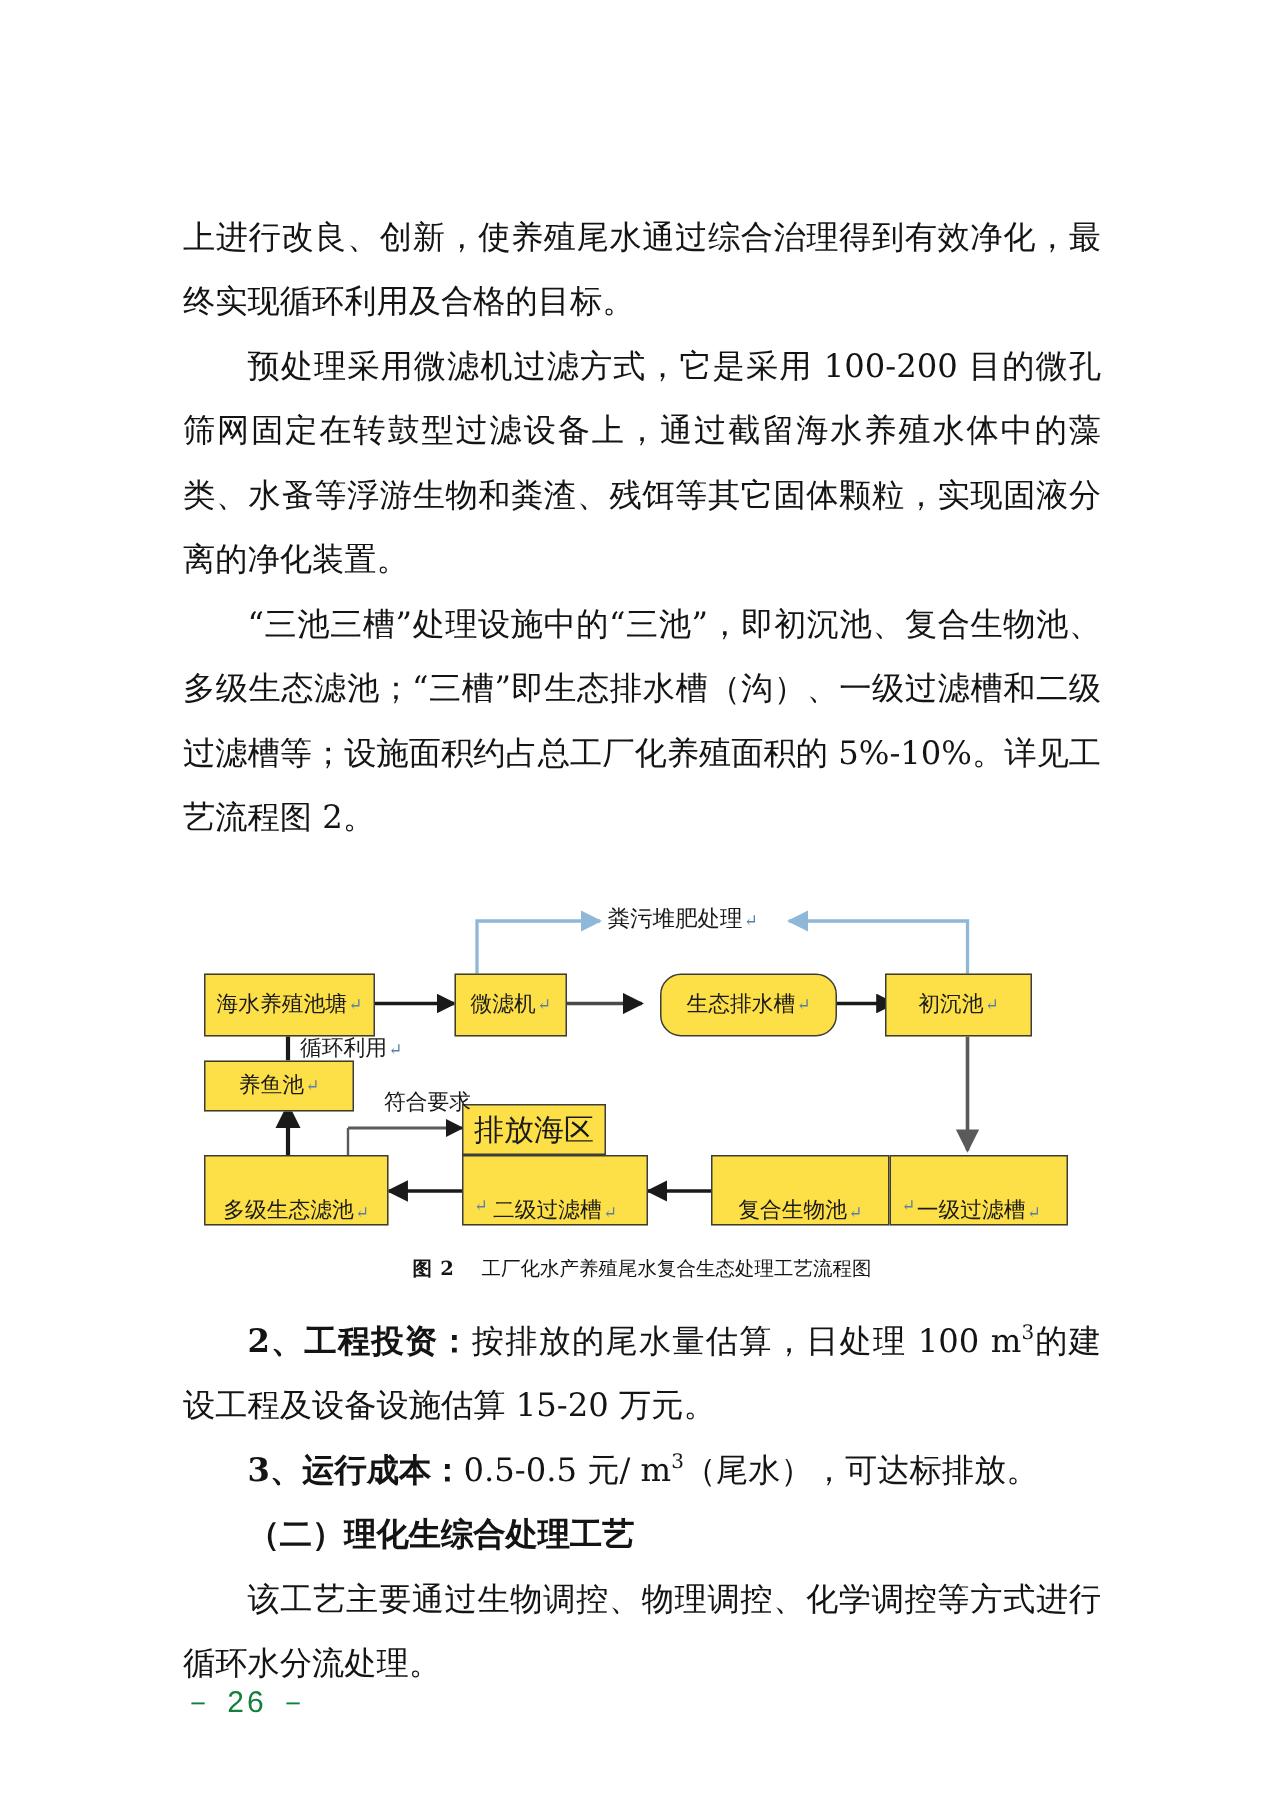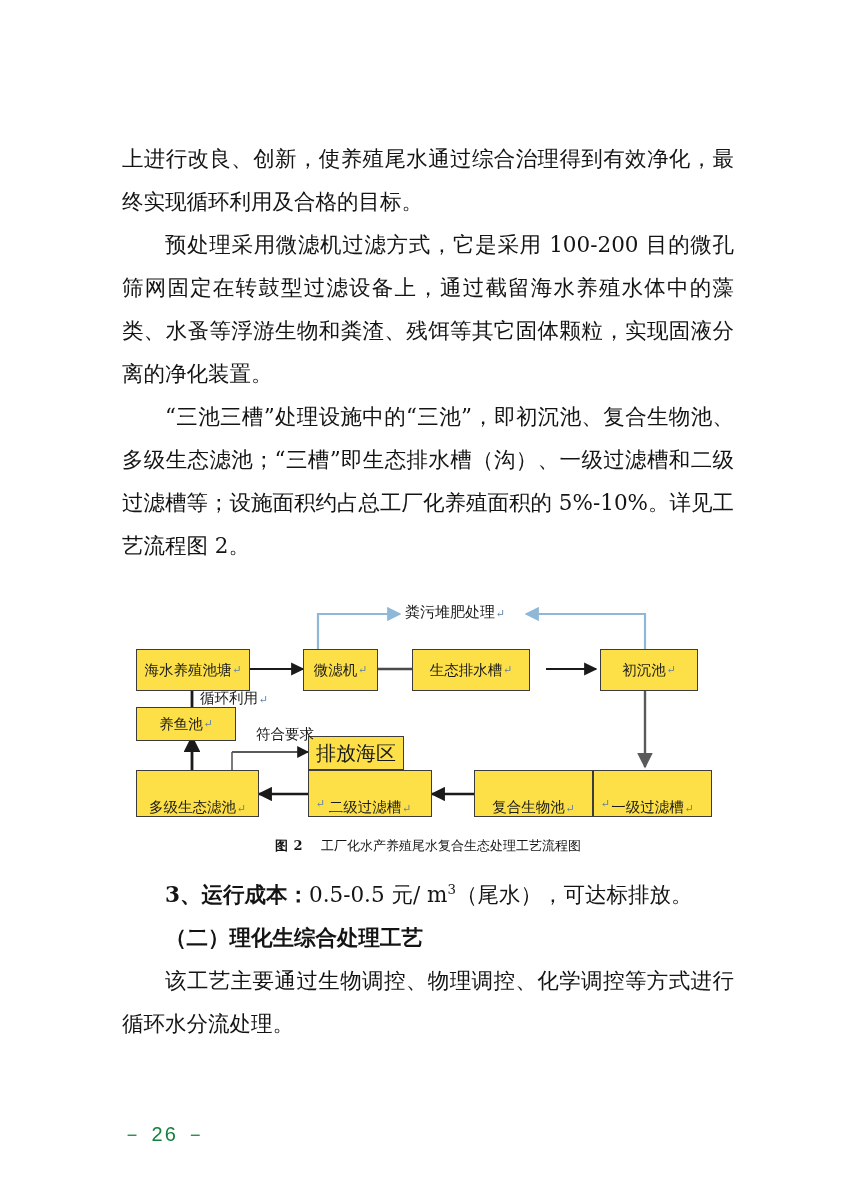--- a/index.html
+++ b/index.html
@@ -191,26 +191,26 @@
       <div class="node" style="left:14px; top:60px; width:114px; height:42px;">
         <span>海水养殖池塘</span>
           <span class="pilcrow">↵</span>
       </div>
 
       <div class="node" style="left:181px; top:60px; width:75px; height:42px;">
         <span>微滤机</span>
           <span class="pilcrow">↵</span>
       </div>
 
-      <div class="node" style="left:290px; top:60px; width:118px; height:42px;">
+      <div class="node" style="left:318px; top:60px; width:118px; height:42px;border-radius:14px;">
         <span>生态排水槽</span>
           <span class="pilcrow">↵</span>
       </div>
 
-      <div class="node" style="left:478px; top:60px; width:98px; height:42px;">
+      <div class="node" style="left:468px; top:60px; width:98px; height:42px;">
         <span>初沉池</span>
           <span class="pilcrow">↵</span>
       </div>
 
       <div class="node" style="left:14px; top:118px; width:100px; height:34px;justify-content:center;">
         <span>养鱼池</span>
           <span class="pilcrow">↵</span>
       </div>
 
       <div class="node" style="left:186px; top:147px; width:96px; height:34px; font-size:20px;">
@@ -253,20 +253,21 @@
       </div>
 
     </div>
 
     <div class="fig-caption">
       <span class="cap-num">图 2</span><span class="cap-gap"></span><span>工厂化水产养殖尾水复合生态处理工艺流程图</span>
     </div>
   </div>
 
   <div class="body-text-2">
+    <p class="indent"><span class="bold">2、工程投资：</span><span>按排放的尾水量估算，日处理 100 m</span><sup>3</sup><span>的建设工程及设备设施估算 15-20 万元。</span></p>
 
     <p class="indent"><span class="bold">3、运行成本：</span><span>0.5-0.5 元/ m</span><sup>3</sup><span>（尾水），可达标排放。</span></p>
 
     <p class="indent bold">（二）理化生综合处理工艺</p>
 
     <p class="indent">该工艺主要通过生物调控、物理调控、化学调控等方式进行循环水分流处理。</p>
   </div>
 
   <div class="footer">－ 26 －</div>
 

